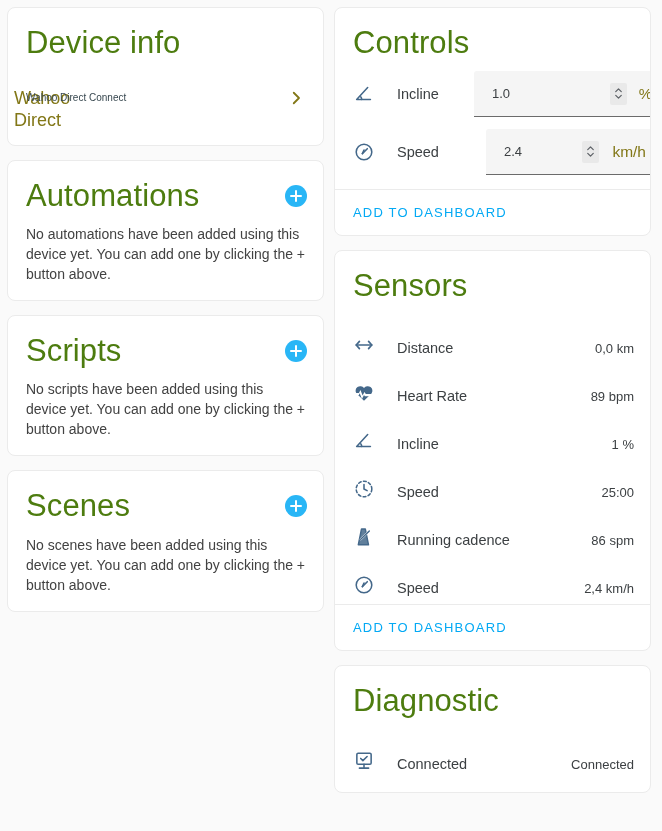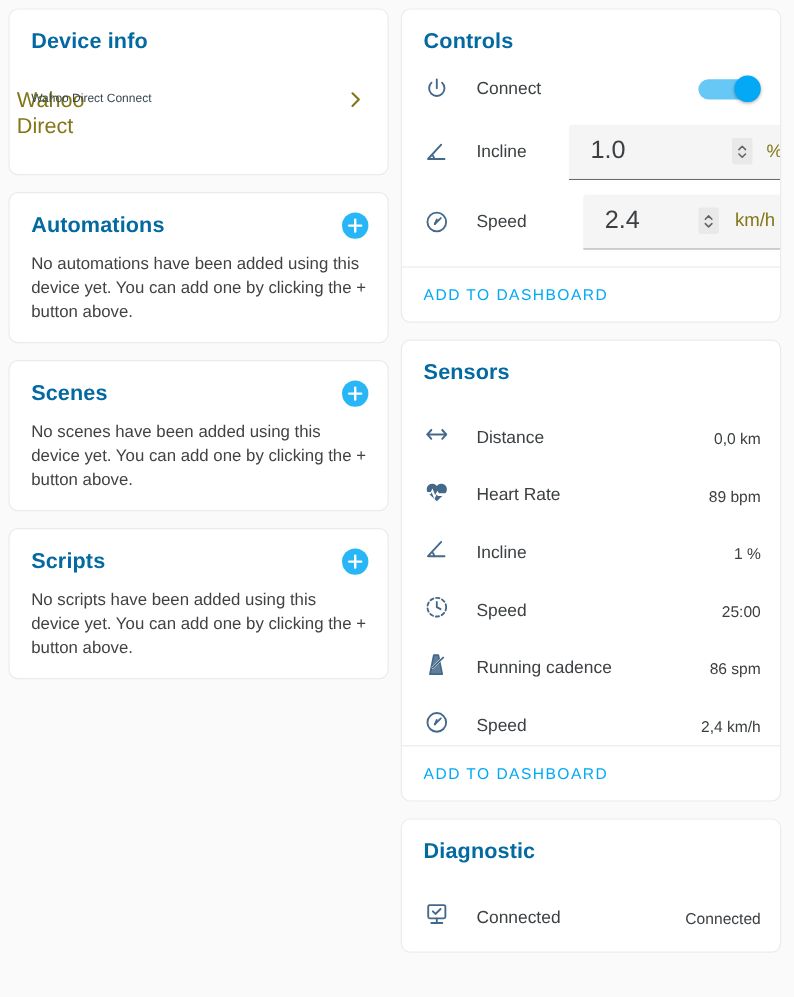--- a/index.html
+++ b/index.html
@@ -39,23 +39,23 @@
   }
 
   .card-head {
     display: flex;
     align-items: center;
     justify-content: space-between;
     padding: 16px 16px 0 18px;
   }
 
   .card-title {
-    font-size: 18px;
-    font-weight: 700;
-    color: #0369a1;
+    font-size: 31px;
+    font-weight: 400;
+    color: #4d7c0f;
     letter-spacing: 0.1px;
     line-height: 1.2;
   }
 
   .plus-btn {
     width: 22px; height: 22px;
     border-radius: 50%;
     background: #29b6f6;
     position: relative;
     flex: 0 0 22px;
@@ -201,21 +201,21 @@
   }
   .field.incline-field {
     width: 192px;
     margin-right: -16px;
   }
   .field.speed-field {
     width: 170px;
     margin-right: -6px;
   }
   .field-value {
-    font-size: 21px;
+    font-size: 13px;
     color: #3c4043;
   }
   .spinner {
     margin-left: auto;
     width: 17px; height: 22px;
     background: #e9e9e9;
     border-radius: 2px;
     display: flex;
     flex-direction: column;
     align-items: center;
@@ -270,58 +270,45 @@
     <div class="card">
       <div class="card-head">
         <div class="card-title">Automations</div>
         <div class="plus-btn"></div>
       </div>
       <div class="empty-text">No automations have been added using this device yet. You can add one by clicking the + button above.</div>
     </div>
 
     <div class="card">
       <div class="card-head">
+        <div class="card-title">Scripts</div>
+        <div class="plus-btn"></div>
+      </div>
+      <div class="empty-text">No scripts have been added using this device yet. You can add one by clicking the + button above.</div>
+    </div>
+
+    <div class="card">
+      <div class="card-head">
         <div class="card-title">Scenes</div>
         <div class="plus-btn"></div>
       </div>
       <div class="empty-text">No scenes have been added using this device yet. You can add one by clicking the + button above.</div>
     </div>
 
-    <div class="card">
-      <div class="card-head">
-        <div class="card-title">Scripts</div>
-        <div class="plus-btn"></div>
-      </div>
-      <div class="empty-text">No scripts have been added using this device yet. You can add one by clicking the + button above.</div>
-    </div>
-
   </div>
 
   <div class="col">
 
     <div class="card">
       <div class="card-head">
         <div class="card-title">Controls</div>
       </div>
 
       <div class="controls-body">
 
-        <div class="ctrl-row">
-          <span class="ctrl-icon">
-            <svg width="22" height="22" viewBox="0 0 24 24" fill="none" stroke="currentColor" stroke-width="1.7" stroke-linecap="round">
-                <path d="M12 3.5v8"></path>
-                <path d="M7.2 6.4a7 7 0 1 0 9.6 0"></path>
-              </svg>
-          </span>
-          <span class="ctrl-label">Connect</span>
-          <span class="toggle">
-            <span class="toggle-track"></span>
-            <span class="toggle-thumb"></span>
-          </span>
-        </div>
 
         <div class="ctrl-row incline">
           <span class="ctrl-icon">
             <svg width="22" height="22" viewBox="0 0 24 24" fill="none" stroke="currentColor" stroke-width="1.7" stroke-linecap="round" stroke-linejoin="round">
                 <path d="M19 18H4L16 5"></path>
                 <path d="M9.5 18a4.5 4.5 0 0 0-1.1-3"></path>
               </svg>
           </span>
           <span class="ctrl-label">Incline</span>
           <span class="field incline-field">

